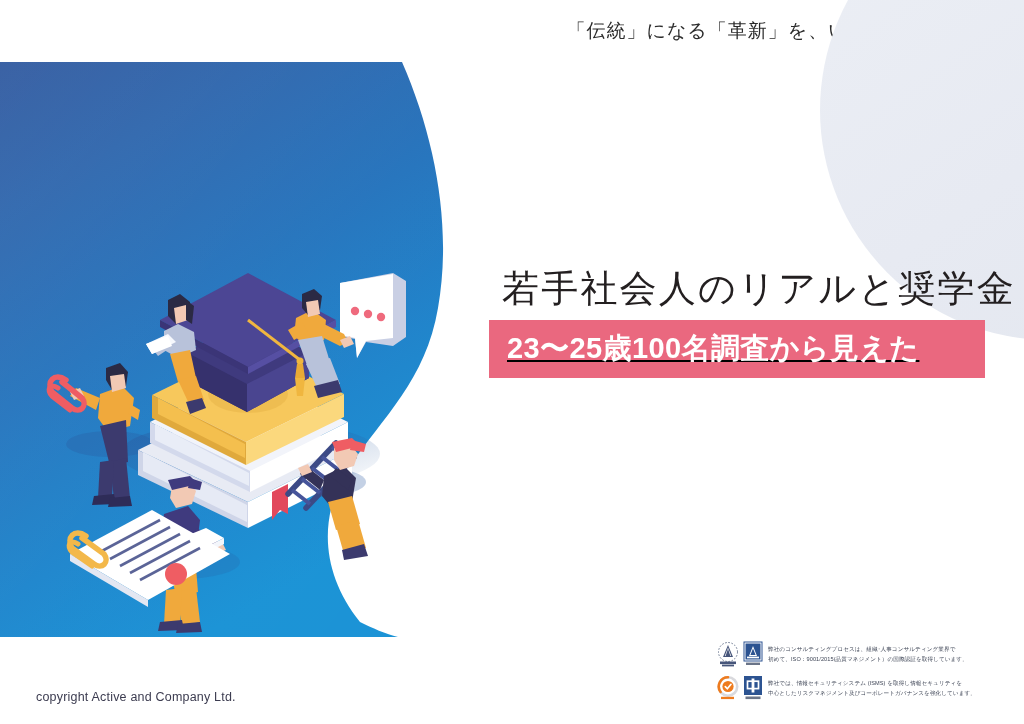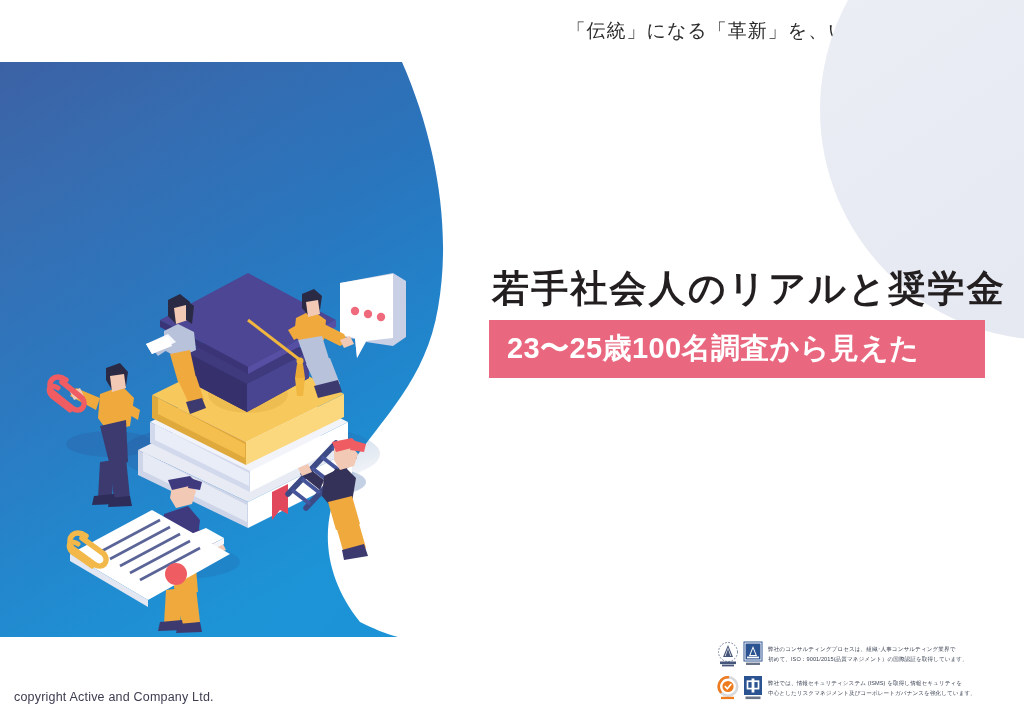--- a/index.html
+++ b/index.html
@@ -76,46 +76,47 @@
 
   
   .title-block {
     position:absolute;
     left:489px; top:268px;
     width:500px;
     z-index:6;
   }
   .main-title {
     font-size:37px;
-    font-weight:bold;
+    font-weight:normal;
     color:#231f20;
     letter-spacing:2.2px;
     line-height:1.15;
     white-space:nowrap;
     margin-bottom:9px;
-    margin-left:3px;
+    margin-left:13px;
   }
   .subtitle-box {
     background:#ea687f;
     padding:10px 14px 12px 18px;
     width:496px;
+    text-decoration:underline;
   }
   .subtitle-line {
     color:#ffffff;
     font-size:29px;
     font-weight:bold;
     line-height:1.26;
     letter-spacing:.4px;
     white-space:nowrap;
   }
 
   
   .copyright {
     position:absolute;
-    left:14px; top:690px;
+    left:36px; top:690px;
     font-size:12.5px;
     color:#3c3c50;
     letter-spacing:.2px;
     z-index:6;
   }
   .cert-area {
     position:absolute;
     left:716px; top:641px;
     width:300px;
     z-index:6;

